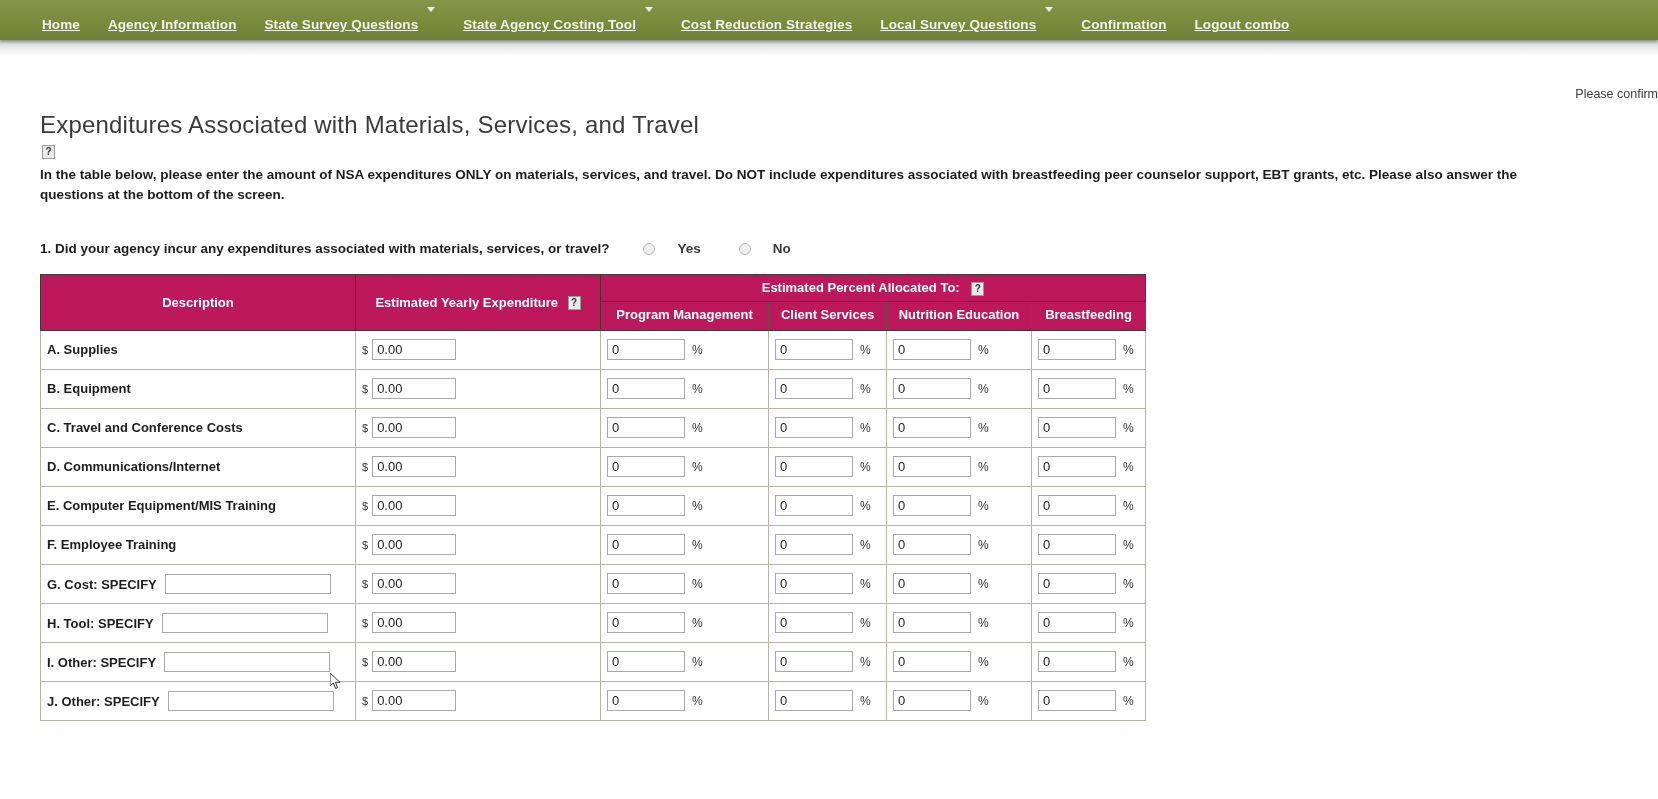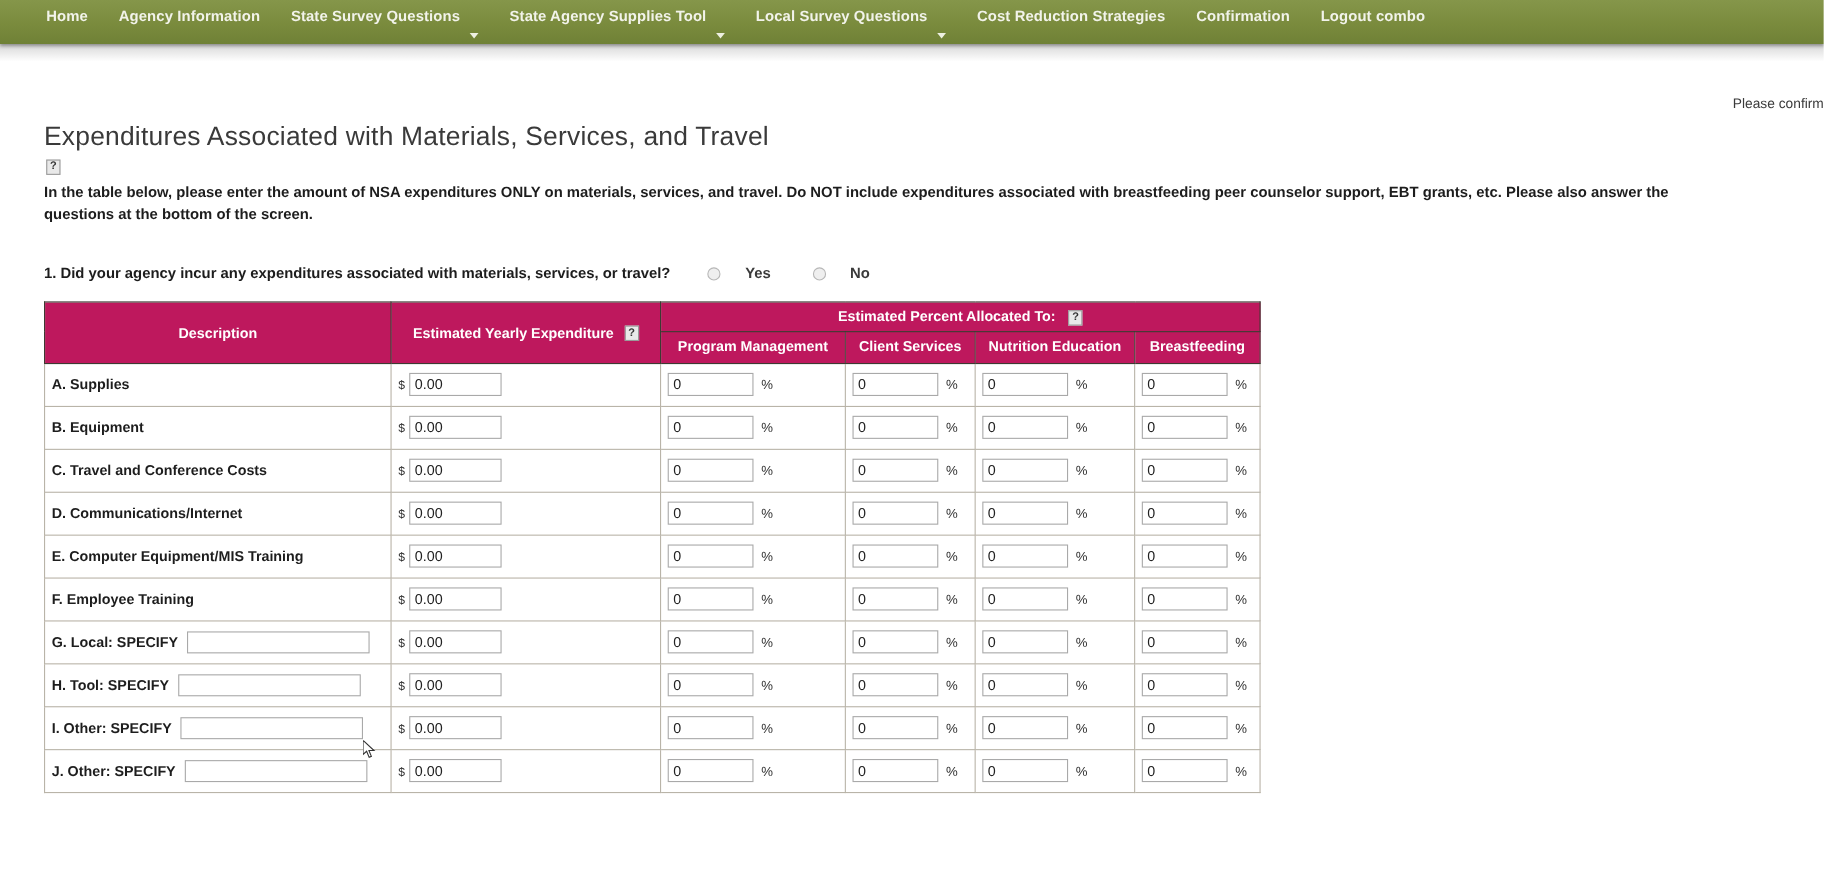--- a/index.html
+++ b/index.html
@@ -24,23 +24,24 @@
   }
   .nav-item {
     color: #f2f3ea;
     font-size: 13.5px;
     font-weight: bold;
     padding: 0 14px;
     height: 30px;
     line-height: 40px;
     white-space: nowrap;
     display: flex;
-    align-items: flex-end;
+    align-items: flex-start;
     gap: 9px;
     letter-spacing: .1px;
+    text-decoration: underline;
   }
   .nav-item .caret {
     width: 0; height: 0;
     border-left: 4px solid transparent;
     border-right: 4px solid transparent;
     border-top: 5px solid #eef0e2;
     display: inline-block;
     margin-top: 2px;
   }
   #nav-shadow-strip {
@@ -181,29 +182,29 @@
       <span>Home</span>
     </div>
     <div class="nav-item">
       <span>Agency Information</span>
     </div>
     <div class="nav-item">
       <span>State Survey Questions</span>
       <span class="caret"></span>
     </div>
     <div class="nav-item">
-      <span>State Agency Supplies Tool</span>
+      <span>State Agency Costing Tool</span>
       <span class="caret"></span>
+    </div>
+    <div class="nav-item">
+      <span>Cost Reduction Strategies</span>
     </div>
     <div class="nav-item">
       <span>Local Survey Questions</span>
       <span class="caret"></span>
-    </div>
-    <div class="nav-item">
-      <span>Cost Reduction Strategies</span>
     </div>
     <div class="nav-item">
       <span>Confirmation</span>
     </div>
     <div class="nav-item">
       <span>Logout combo</span>
     </div>
   </div>
 <div id="nav-shadow-strip"></div>
 
@@ -295,21 +296,21 @@
         </tr>
         <tr>
           <td class="desc"><span>F. Employee Training</span></td>
           <td class="money-cell"><span class="dollar">$</span><input type="text" class="txt amount" value="0.00" style=""></td>
           <td class="pct-cell"><input type="text" class="txt pct" value="0" style=""><span class="pct-sign">%</span></td>
           <td class="pct-cell"><input type="text" class="txt pct" value="0" style=""><span class="pct-sign">%</span></td>
           <td class="pct-cell"><input type="text" class="txt pct" value="0" style=""><span class="pct-sign">%</span></td>
           <td class="pct-cell"><input type="text" class="txt pct" value="0" style=""><span class="pct-sign">%</span></td>
         </tr>
         <tr>
-          <td class="desc"><span>G. Local: SPECIFY</span><input type="text" class="txt other-input" value="" style=""></td>
+          <td class="desc"><span>G. Cost: SPECIFY</span><input type="text" class="txt other-input" value="" style=""></td>
           <td class="money-cell"><span class="dollar">$</span><input type="text" class="txt amount" value="0.00" style=""></td>
           <td class="pct-cell"><input type="text" class="txt pct" value="0" style=""><span class="pct-sign">%</span></td>
           <td class="pct-cell"><input type="text" class="txt pct" value="0" style=""><span class="pct-sign">%</span></td>
           <td class="pct-cell"><input type="text" class="txt pct" value="0" style=""><span class="pct-sign">%</span></td>
           <td class="pct-cell"><input type="text" class="txt pct" value="0" style=""><span class="pct-sign">%</span></td>
         </tr>
         <tr>
           <td class="desc"><span>H. Tool: SPECIFY</span><input type="text" class="txt other-input" value="" style=""></td>
           <td class="money-cell"><span class="dollar">$</span><input type="text" class="txt amount" value="0.00" style=""></td>
           <td class="pct-cell"><input type="text" class="txt pct" value="0" style=""><span class="pct-sign">%</span></td>

